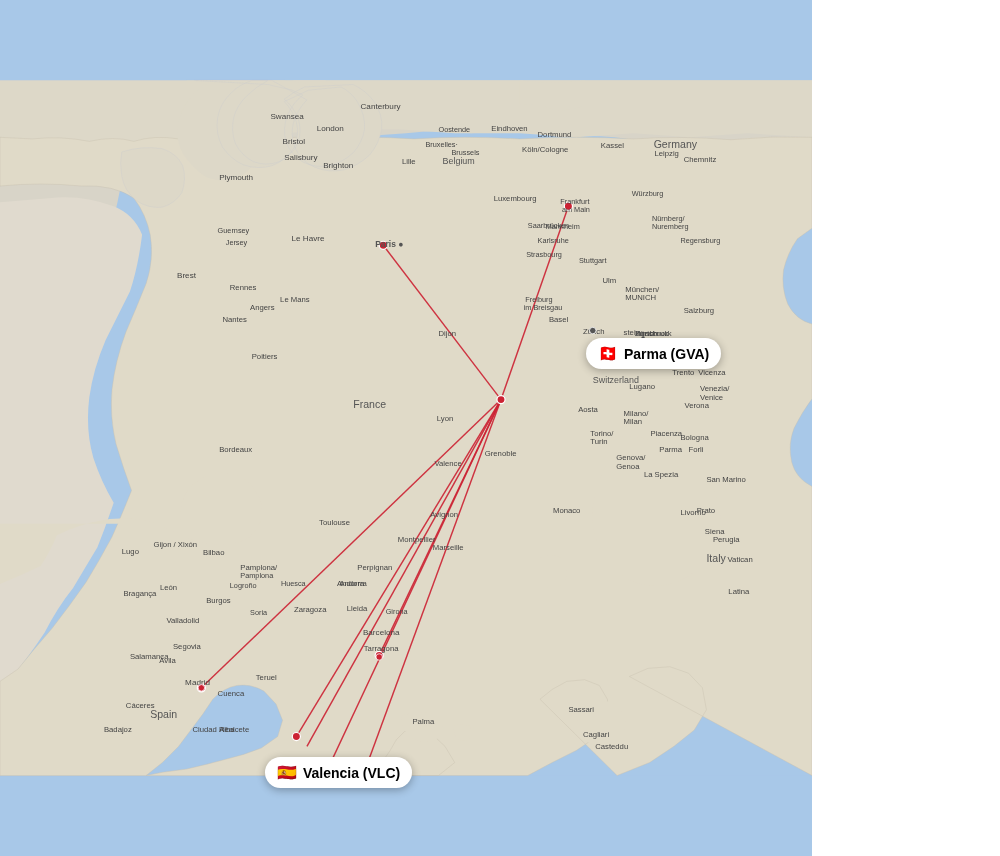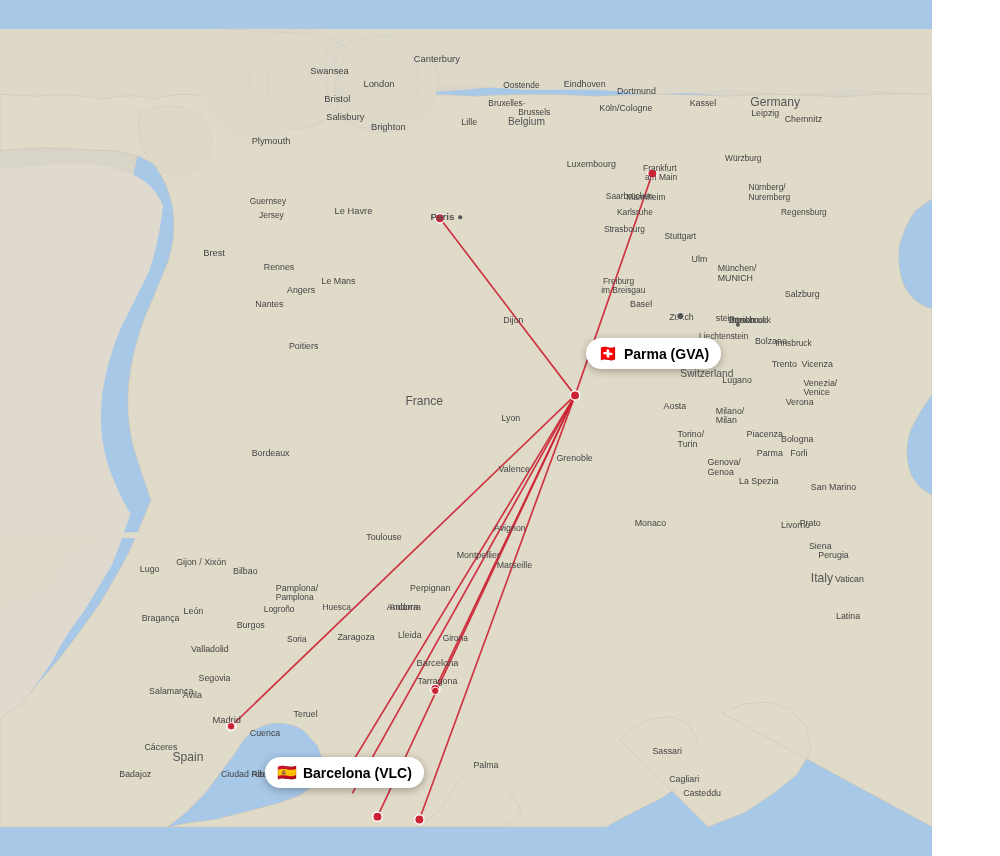--- a/index.html
+++ b/index.html
@@ -1,19 +1,19 @@
 <!DOCTYPE html>
 <html><head>
   <meta charset="utf-8">
   <style>
     * { margin: 0; padding: 0; box-sizing: border-box; }
     body { width: 1000px; height: 856px; overflow: hidden; font-family: Arial, sans-serif; }
     
     #map-container {
-      width: 932px;
+      width: 812px;
       height: 856px;
       position: relative;
       background: #a8c8e8;
     }
 
     
     #map-svg {
       width: 100%;
       height: 100%;
       position: absolute;
@@ -340,15 +340,15 @@
 
   </svg>
 
   <div id="label-geneva" class="location-label">
     <span class="flag">🇨🇭</span>
     <span>Parma (GVA)</span>
   </div>
 
   <div id="label-valencia" class="location-label">
     <span class="flag">🇪🇸</span>
-    <span>Barcelona (VLC)</span>
+    <span>Valencia (VLC)</span>
   </div>
 </div>
 
 </body></html>

